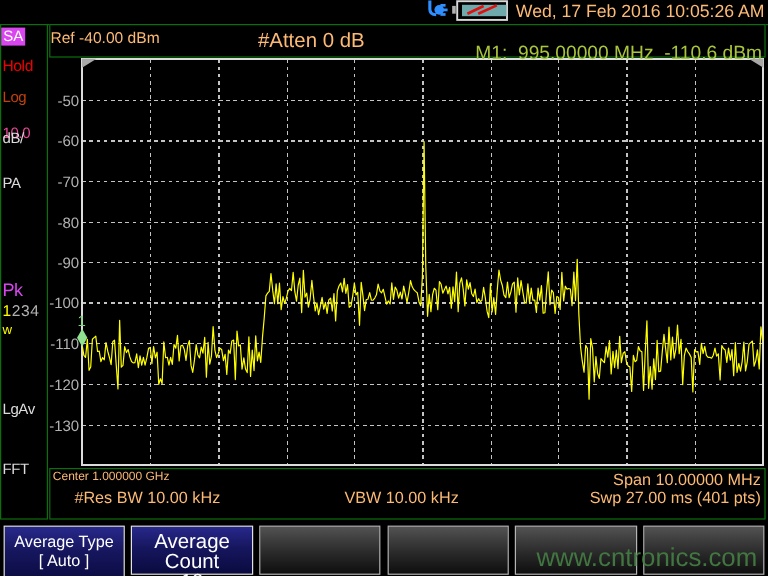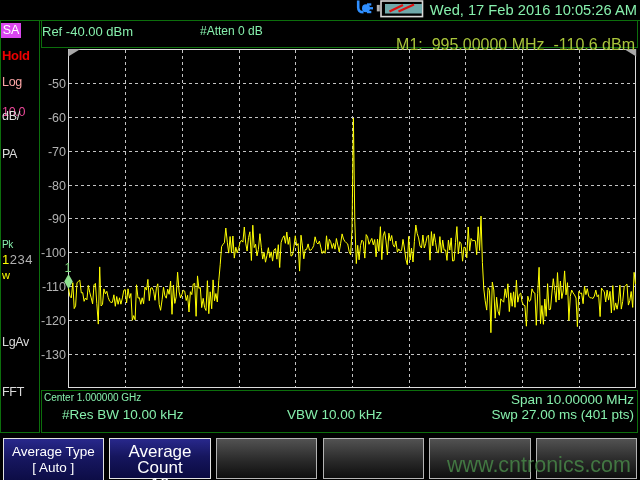--- a/index.html
+++ b/index.html
@@ -1,18 +1,18 @@
 <!DOCTYPE html>
 <html><head><meta charset="utf-8"><style>
 html,body{margin:0;padding:0;background:#000;width:640px;height:480px;overflow:hidden}
 *{box-sizing:border-box}
 body{font-family:"Liberation Sans",sans-serif;position:relative}
 .ab{position:absolute}
 .grnbox{position:absolute;border:1px solid #0c6e0c;background:#000}
-.wt{color:#86efac}
+.wt{color:#fdba74}
 </style></head><body>
 
 <svg width="640" height="480" viewBox="0 0 640 480" style="position:absolute;left:0;top:0">
     <g stroke="#c4c4c4" stroke-width="1" stroke-dasharray="3 3" shape-rendering="crispEdges">
       <line x1="68.5" y1="83.5" x2="635.5" y2="83.5"></line>
       <line x1="68.5" y1="117.5" x2="635.5" y2="117.5"></line>
       <line x1="68.5" y1="151.5" x2="635.5" y2="151.5"></line>
       <line x1="68.5" y1="185.5" x2="635.5" y2="185.5"></line>
       <line x1="68.5" y1="218.5" x2="635.5" y2="218.5"></line>
       <line x1="68.5" y1="252.5" x2="635.5" y2="252.5"></line>
@@ -58,33 +58,33 @@
 <svg width="50" height="18" viewBox="0 0 50 18" style="position:absolute;left:374px;top:0px">
 <rect x="2.8" y="4.9" width="3" height="6.5" fill="#b0b0b0"></rect>
 <rect x="7" y="1" width="41.5" height="15.6" fill="none" stroke="#d8d8d8" stroke-width="1.6"></rect>
 <rect x="11" y="4" width="37" height="9.5" fill="#6fa9ab"></rect>
 <path d="M15.5 11.5 L29 5" fill="none" stroke="#e01010" stroke-width="2.2"></path>
 <path d="M24.5 11.5 L40 4.5" fill="none" stroke="#e01010" stroke-width="2.2"></path>
 </svg>
 <div class="ab" style="left:0;top:20px;width:640px;height:1px;background:#0c6e0c"></div>
 <div class="grnbox" style="left:0;top:20px;width:40px;height:413px"></div>
 <div class="ab" style="left:1px;top:22.5px;width:20px;height:15px;background:#d946ef;color:#fff;font-size:12.5px;text-align:center;line-height:15px">SA</div>
-<div class="ab" style="left:2px;top:46px;letter-spacing:0.5px"><span style="color:#ee0000;font-weight:bold;font-size:13px;letter-spacing:-0.3px">Hold</span></div>
-<div class="ab" style="left:2px;top:72px;letter-spacing:0.5px"><span style="color:#fca5a5;font-size:12.5px;letter-spacing:-0.3px">Log</span></div>
+<div class="ab" style="left:2px;top:46px;letter-spacing:0.5px"><span style="color:#ee0000;font-weight:normal;font-size:13px;letter-spacing:-0.3px">Hold</span></div>
+<div class="ab" style="left:2px;top:72px;letter-spacing:0.5px"><span style="color:#c2410c;font-size:12.5px;letter-spacing:-0.3px">Log</span></div>
 <div class="ab" style="left:2px;top:102px;letter-spacing:0.5px"><span style="color:#ec4899;font-size:12.5px;letter-spacing:-0.3px">10.0</span></div>
 <div class="ab" style="left:2px;top:106px;letter-spacing:0.5px"><span style="color:#dcdcdc;font-size:12.5px;letter-spacing:-0.3px">dB/</span></div>
 <div class="ab" style="left:2px;top:144px;letter-spacing:0.5px"><span style="color:#dcdcdc;font-size:12.5px;letter-spacing:-0.3px">PA</span></div>
-<div class="ab" style="left:2px;top:234px;letter-spacing:0.5px"><span style="color:#86efac;font-size:10px;letter-spacing:-0.3px">Pk</span></div>
+<div class="ab" style="left:2px;top:234px;letter-spacing:0.5px"><span style="color:#d946ef;font-size:15px;letter-spacing:-0.3px">Pk</span></div>
 <div class="ab" style="left:2px;top:250px;letter-spacing:0.5px"><span style="color:#ffff00;font-size:13px">1</span><span style="color:#b2b2b2;font-size:13px">234</span></div>
 <div class="ab" style="left:2px;top:265px;letter-spacing:0.5px"><span style="color:#ffff00;font-size:11px">w</span></div>
 <div class="ab" style="left:2px;top:332px;letter-spacing:0.5px"><span style="color:#dcdcdc;font-size:12.5px;letter-spacing:-0.3px">LgAv</span></div>
 <div class="ab" style="left:2px;top:382px;letter-spacing:0.5px"><span style="color:#dcdcdc;font-size:12.5px;letter-spacing:-0.3px">FFT</span></div>
 <div class="grnbox" style="left:41px;top:20px;width:597px;height:28px"></div>
 <div class="ab wt" style="left:42px;top:24px;font-size:13px">Ref -40.00 dBm</div>
-<div class="ab wt" style="left:200px;top:24px;font-size:12px">#Atten 0 dB</div>
+<div class="ab wt" style="left:215px;top:24px;font-size:17px">#Atten 0 dB</div>
 <div class="ab" style="right:5px;top:36px;font-size:16px;color:#a9c53a">M1:&nbsp; 995.00000 MHz&nbsp; -110.6 dBm</div>
 <div class="grnbox" style="left:41px;top:390px;width:597px;height:43px"></div>
 <div class="ab wt" style="left:44px;top:392px;font-size:10px">Center 1.000000 GHz</div>
 <div class="ab wt" style="left:62px;top:407px;font-size:13.5px">#Res BW 10.00 kHz</div>
 <div class="ab wt" style="left:287px;top:407px;font-size:13.5px">VBW 10.00 kHz</div>
 <div class="ab wt" style="right:6px;top:392px;font-size:13.5px">Span 10.00000 MHz</div>
 <div class="ab wt" style="right:6px;top:407px;font-size:13.5px">Swp 27.00 ms (401 pts)</div>
 <div class="ab" style="left:2.5px;top:438px;width:101.7px;height:48px;background:linear-gradient(#28288c,#16165e 45%,#0a0a40);border:1.5px solid #e2e2e2;color:#fff">
     <div style="margin-top:4.5px;line-height:16.5px;text-align:center;font-size:13.5px">Average Type<br>[ Auto ]</div>
   </div>

